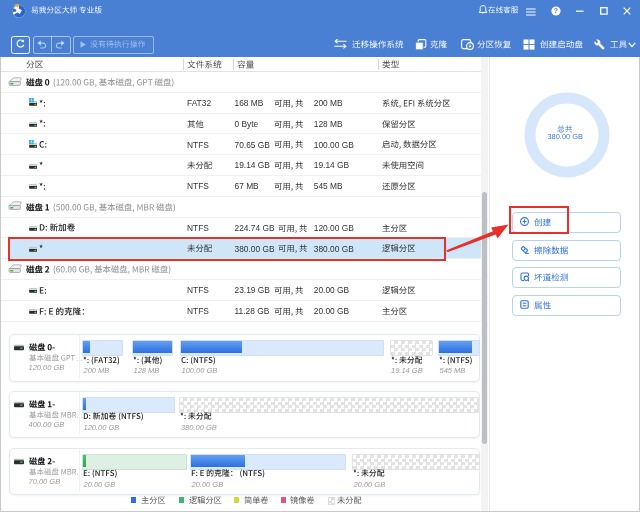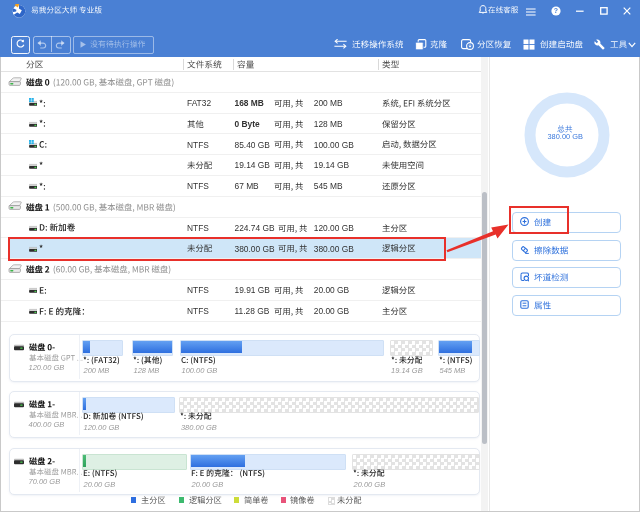--- a/index.html
+++ b/index.html
@@ -200,21 +200,21 @@
       <rect x="2.5" y="0" width="2.3" height="1.9"></rect>
       <rect x="0" y="2.2" width="2.1" height="1.9"></rect>
       <rect x="2.5" y="2.2" width="2.3" height="1.9"></rect>
     </g>
   </svg>
 <svg class="t" style="left:38.8px;top:98.63px" width="6.73" height="10.32" viewBox="0 -7.57 6.73 10.32" fill="#1f1f1f">
     <use href="#g60" transform="translate(0.00,0) scale(0.8600)"></use>
     <use href="#g61" transform="translate(4.16,0) scale(0.8600)"></use>
   </svg>
 <span class="s" style="left:187.0px;top:99.09px;font-size:8.4px;color:#333;font-weight:400">FAT32</span>
-<span class="s" style="left:234.5px;top:99.09px;font-size:8.4px;color:#333;font-weight:700">168 MB</span>
+<span class="s" style="left:234.5px;top:99.09px;font-size:8.4px;color:#333;font-weight:400">168 MB</span>
 <svg class="t" style="left:274.0px;top:98.81px" width="29.42" height="10.08" viewBox="0 -7.39 29.42 10.08" fill="#333">
     <use href="#g62" transform="translate(0.00,0) scale(0.8400)"></use>
     <use href="#g63" transform="translate(8.40,0) scale(0.8400)"></use>
     <use href="#g53" transform="translate(16.80,0) scale(0.8400)"></use>
     <use href="#g6" transform="translate(19.14,0) scale(0.8400)"></use>
     <use href="#g64" transform="translate(21.02,0) scale(0.8400)"></use>
   </svg>
 <span class="s" style="left:313.8px;top:99.09px;font-size:8.4px;color:#333;font-weight:400">200 MB</span>
 <svg class="t" style="left:382.0px;top:98.81px" width="68.54" height="10.08" viewBox="0 -7.39 68.54 10.08" fill="#333">
     <use href="#g23" transform="translate(0.00,0) scale(0.8400)"></use>
@@ -237,21 +237,21 @@
     <rect x="5.4" y="5.7" width="2" height="1.2" rx="0.4" fill="#49d04f"></rect>
   </svg>
 <svg class="t" style="left:38.8px;top:119.43px" width="6.73" height="10.32" viewBox="0 -7.57 6.73 10.32" fill="#1f1f1f">
     <use href="#g60" transform="translate(0.00,0) scale(0.8600)"></use>
     <use href="#g61" transform="translate(4.16,0) scale(0.8600)"></use>
   </svg>
 <svg class="t" style="left:187.0px;top:119.61px" width="16.80" height="10.08" viewBox="0 -7.39 16.80 10.08" fill="#333">
     <use href="#g68" transform="translate(0.00,0) scale(0.8400)"></use>
     <use href="#g69" transform="translate(8.40,0) scale(0.8400)"></use>
   </svg>
-<span class="s" style="left:234.5px;top:119.89px;font-size:8.4px;color:#333;font-weight:700">0 Byte</span>
+<span class="s" style="left:234.5px;top:119.89px;font-size:8.4px;color:#333;font-weight:400">0 Byte</span>
 <svg class="t" style="left:274.0px;top:119.61px" width="29.42" height="10.08" viewBox="0 -7.39 29.42 10.08" fill="#333">
     <use href="#g62" transform="translate(0.00,0) scale(0.8400)"></use>
     <use href="#g63" transform="translate(8.40,0) scale(0.8400)"></use>
     <use href="#g53" transform="translate(16.80,0) scale(0.8400)"></use>
     <use href="#g6" transform="translate(19.14,0) scale(0.8400)"></use>
     <use href="#g64" transform="translate(21.02,0) scale(0.8400)"></use>
   </svg>
 <span class="s" style="left:313.8px;top:119.89px;font-size:8.4px;color:#333;font-weight:400">128 MB</span>
 <svg class="t" style="left:382.0px;top:119.61px" width="33.60" height="10.08" viewBox="0 -7.39 33.60 10.08" fill="#333">
     <use href="#g70" transform="translate(0.00,0) scale(0.8400)"></use>
@@ -269,21 +269,21 @@
       <rect x="2.5" y="0" width="2.3" height="1.9"></rect>
       <rect x="0" y="2.2" width="2.1" height="1.9"></rect>
       <rect x="2.5" y="2.2" width="2.3" height="1.9"></rect>
     </g>
   </svg>
 <svg class="t" style="left:38.8px;top:140.23px" width="8.12" height="10.32" viewBox="0 -7.57 8.12 10.32" fill="#1f1f1f">
     <use href="#g72" transform="translate(0.00,0) scale(0.8600)"></use>
     <use href="#g61" transform="translate(5.56,0) scale(0.8600)"></use>
   </svg>
 <span class="s" style="left:187.0px;top:140.69px;font-size:8.4px;color:#333;font-weight:400">NTFS</span>
-<span class="s" style="left:234.5px;top:140.69px;font-size:8.4px;color:#333;font-weight:400">85.40 GB</span>
+<span class="s" style="left:234.5px;top:140.69px;font-size:8.4px;color:#333;font-weight:400">70.65 GB</span>
 <svg class="t" style="left:274.0px;top:140.41px" width="29.42" height="10.08" viewBox="0 -7.39 29.42 10.08" fill="#333">
     <use href="#g62" transform="translate(0.00,0) scale(0.8400)"></use>
     <use href="#g63" transform="translate(8.40,0) scale(0.8400)"></use>
     <use href="#g53" transform="translate(16.80,0) scale(0.8400)"></use>
     <use href="#g6" transform="translate(19.14,0) scale(0.8400)"></use>
     <use href="#g64" transform="translate(21.02,0) scale(0.8400)"></use>
   </svg>
 <span class="s" style="left:313.8px;top:140.69px;font-size:8.4px;color:#333;font-weight:400">100.00 GB</span>
 <svg class="t" style="left:382.0px;top:140.41px" width="54.62" height="10.08" viewBox="0 -7.39 54.62 10.08" fill="#333">
     <use href="#g31" transform="translate(0.00,0) scale(0.8400)"></use>
@@ -492,21 +492,21 @@
 <svg style="position:absolute;left:28.7px;top:285.4px" width="8.6" height="8" viewBox="0 0 8.6 8">
     <rect x="0.3" y="3.4" width="7.9" height="1.4" rx="0.4" fill="#ececec" stroke="#9a9a9a" stroke-width="0.5"></rect>
     <rect x="0.1" y="4.9" width="8.3" height="2.9" rx="0.7" fill="#2d2d2d"></rect>
     <rect x="5.4" y="5.7" width="2" height="1.2" rx="0.4" fill="#49d04f"></rect>
   </svg>
 <svg class="t" style="left:38.8px;top:285.83px" width="7.72" height="10.32" viewBox="0 -7.57 7.72 10.32" fill="#1f1f1f">
     <use href="#g96" transform="translate(0.00,0) scale(0.8600)"></use>
     <use href="#g61" transform="translate(5.16,0) scale(0.8600)"></use>
   </svg>
 <span class="s" style="left:187.0px;top:286.29px;font-size:8.4px;color:#333;font-weight:400">NTFS</span>
-<span class="s" style="left:234.5px;top:286.29px;font-size:8.4px;color:#333;font-weight:400">19.91 GB</span>
+<span class="s" style="left:234.5px;top:286.29px;font-size:8.4px;color:#333;font-weight:400">23.19 GB</span>
 <svg class="t" style="left:274.0px;top:286.01px" width="29.42" height="10.08" viewBox="0 -7.39 29.42 10.08" fill="#333">
     <use href="#g62" transform="translate(0.00,0) scale(0.8400)"></use>
     <use href="#g63" transform="translate(8.40,0) scale(0.8400)"></use>
     <use href="#g53" transform="translate(16.80,0) scale(0.8400)"></use>
     <use href="#g6" transform="translate(19.14,0) scale(0.8400)"></use>
     <use href="#g64" transform="translate(21.02,0) scale(0.8400)"></use>
   </svg>
 <span class="s" style="left:313.8px;top:286.29px;font-size:8.4px;color:#333;font-weight:400">20.00 GB</span>
 <svg class="t" style="left:382.0px;top:286.01px" width="33.60" height="10.08" viewBox="0 -7.39 33.60 10.08" fill="#333">
     <use href="#g92" transform="translate(0.00,0) scale(0.8400)"></use>

